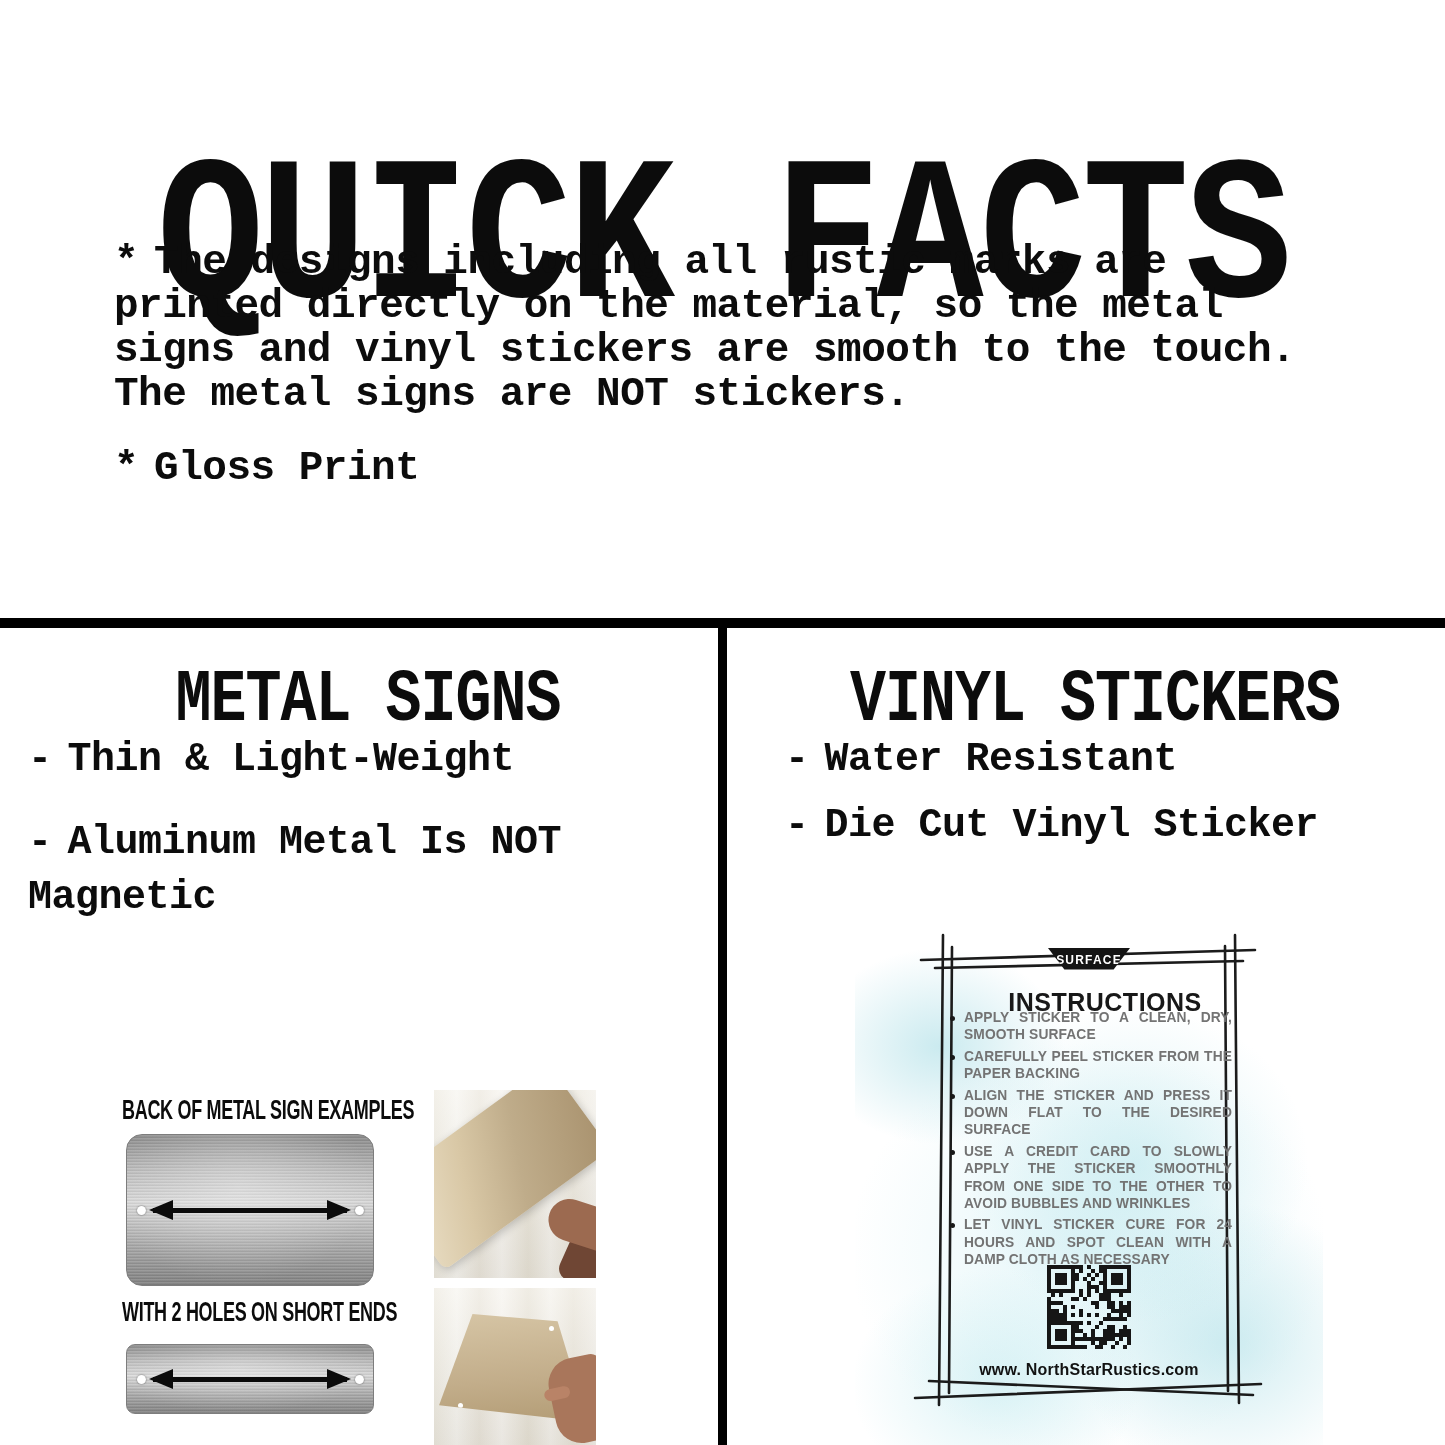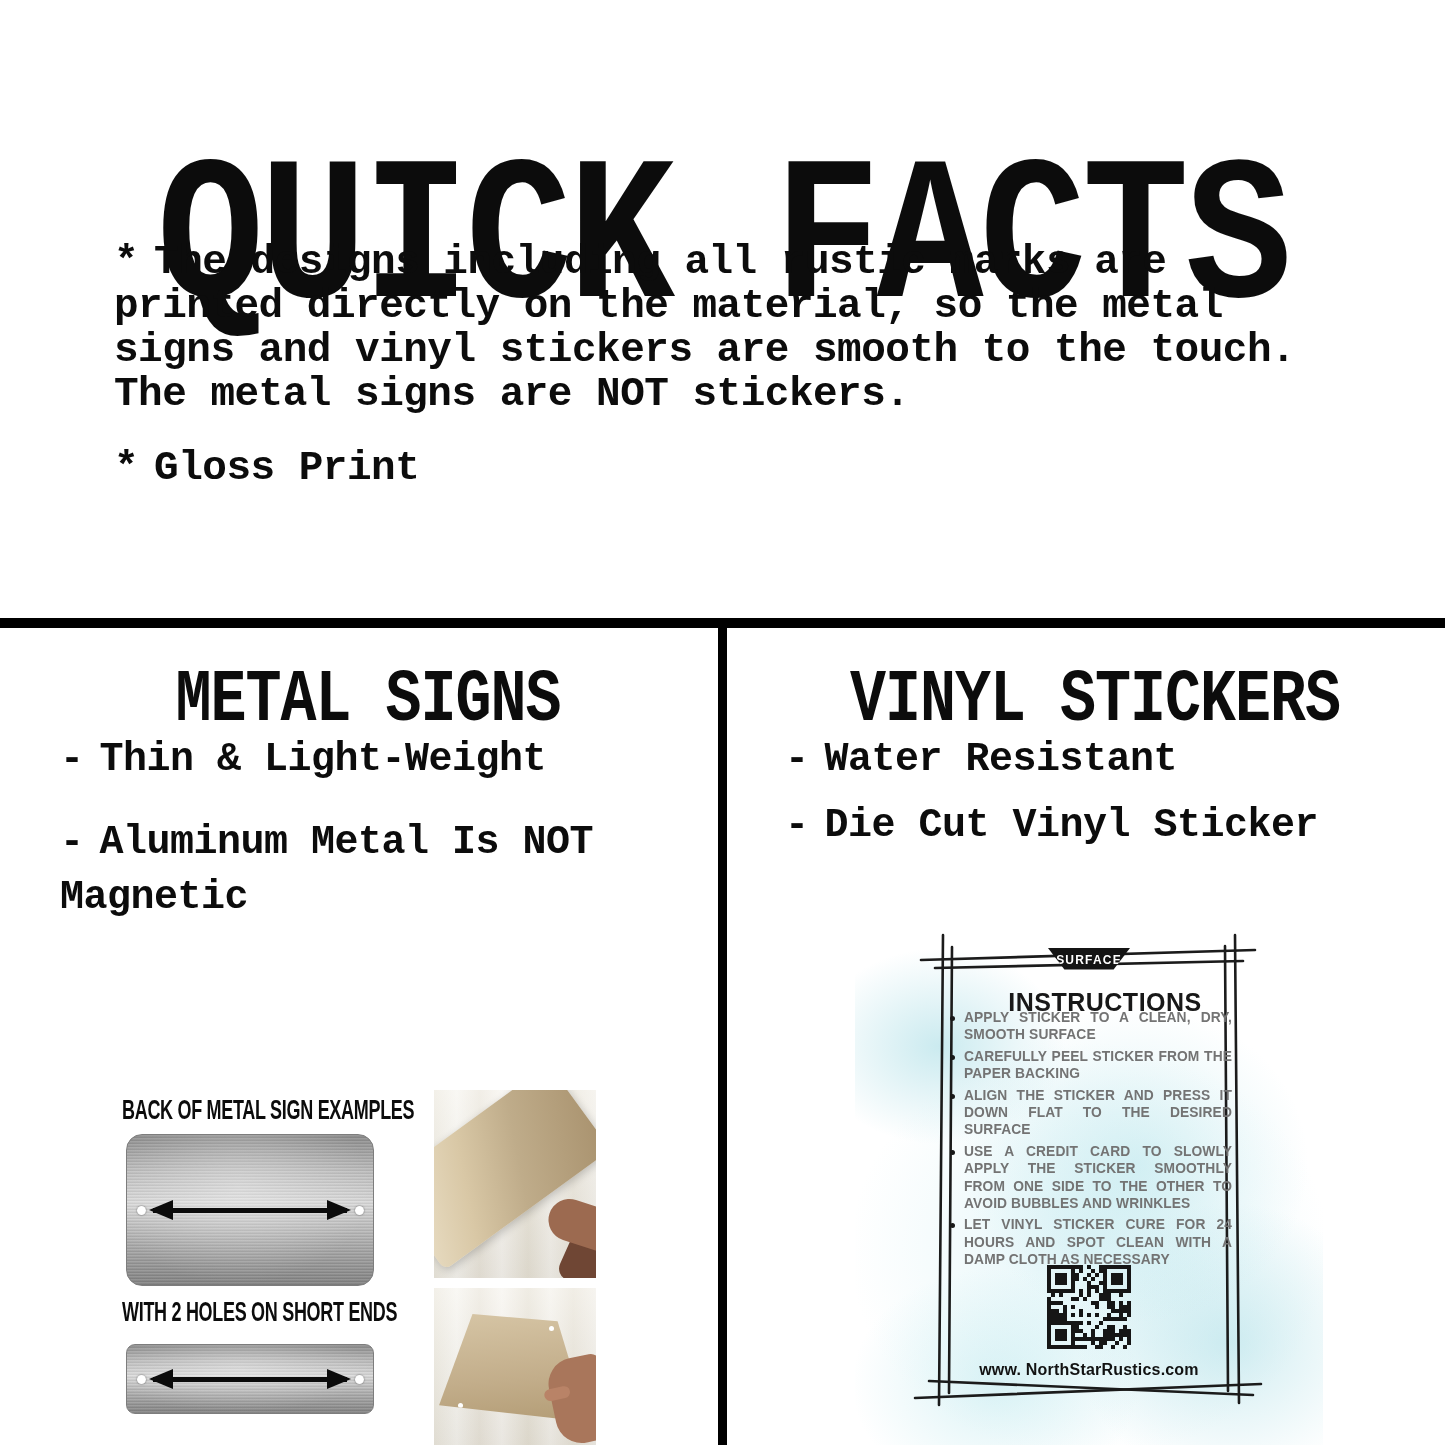--- a/index.html
+++ b/index.html
@@ -23,21 +23,21 @@
   .vdiv{position:absolute;top:618px;left:718px;width:9px;height:827px;background:#000;}
 
   
   .colL{position:absolute;top:628px;left:0;width:718px;height:817px;}
   .colR{position:absolute;top:628px;left:727px;width:718px;height:817px;}
   .colhead{position:absolute;top:36px;left:0;width:100%;margin:0;text-align:center;
            font-size:60px;font-weight:700;letter-spacing:-1px;white-space:nowrap;padding-left:9px;}
   .blist{position:absolute;top:104px;margin:0;padding:0;list-style:none;
          font-size:40px;line-height:55px;font-weight:700;letter-spacing:-0.5px;}
   .colL .blist{left:28px;width:668px;}
-  .colL .blist li{margin-bottom:28px;margin-left:32px;}
+  .colL .blist li{margin-bottom:28px;}
   .colR .blist{left:58px;width:645px;}
   .colR .blist li{margin-bottom:11px;}
 
   
   .figcap{position:absolute;left:122px;width:256px;text-align:center;margin:0;
           font-family:"Liberation Sans",sans-serif;font-weight:700;font-size:18px;
           letter-spacing:-0.3px;transform:scaleY(1.55);transform-origin:50% 0;white-space:nowrap;}
   .cap1{top:466px;}
   .cap2{top:668px;}
   .metal{position:absolute;left:126px;width:248px;border:1px solid #7d7d7d;box-sizing:border-box;

